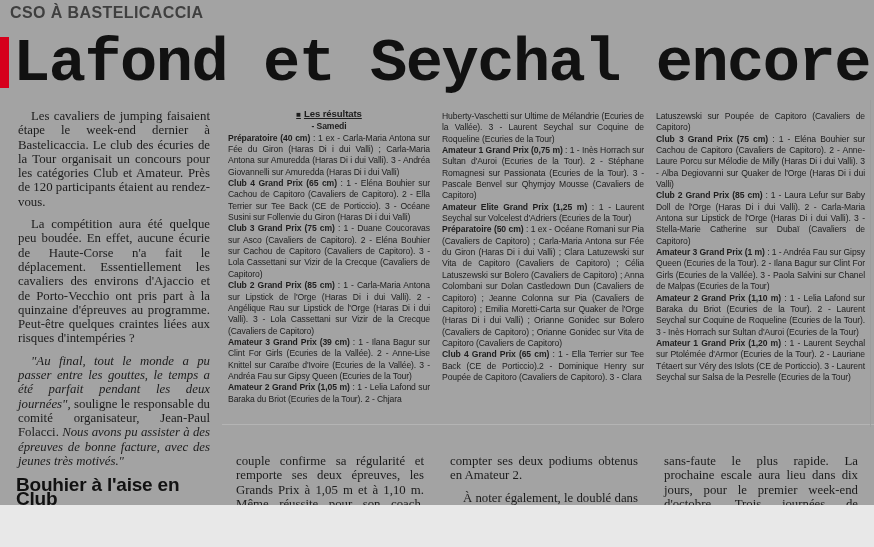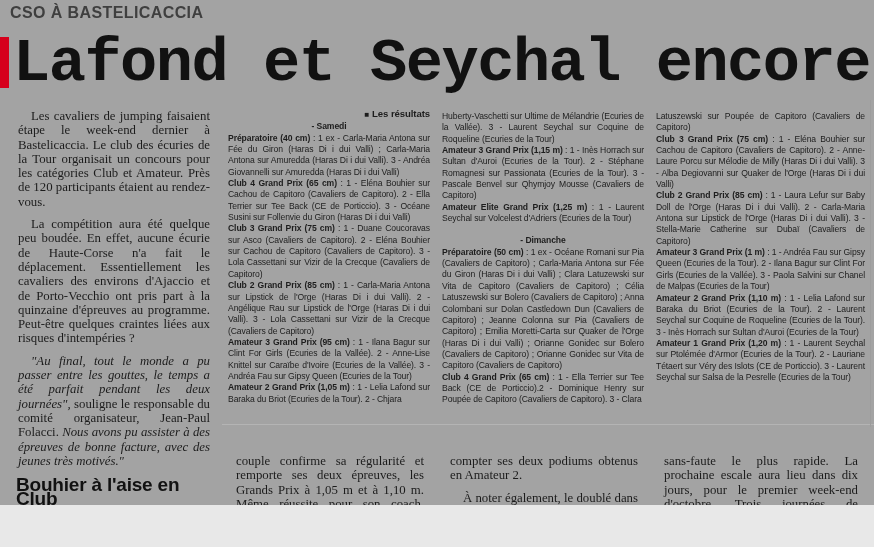--- a/index.html
+++ b/index.html
@@ -42,21 +42,21 @@
   }
   
   .res{
     position:absolute; font-family:"Liberation Sans", sans-serif;
     font-size:8.6px; line-height:11.35px; letter-spacing:-.1px;
     color:#1d1d1d; text-align:justify;
   }
   .res1{left:228px; top:108px; width:202px;}
   .res2{left:442px; top:111px; width:202px;}
   .res3{left:656px; top:111px; width:209px;}
-  .res-title{font-weight:bold; font-size:9.6px; margin-bottom:1px; text-align:right;}
+  .res-title{font-weight:bold; font-size:9.6px; margin-bottom:1px; text-align:center;text-decoration:underline;}
   .res-title .sq{font-size:8px; margin-right:3px;}
   .res .day{font-weight:bold; margin-top:0; text-align:center;}
   .res .day.gap{margin-top:11px;}
   .res p{margin:0;}
   .res strong{font-weight:bold;}
   
   .results-bottom-rule{position:absolute; left:222px; top:424px; width:652px; height:1px; background:#b4b4b4;}
   .right-rule{position:absolute; left:870px; top:100px; width:1px; height:327px; background:#9d9d9d;}
 </style>
 </head>
@@ -80,30 +80,29 @@
   </div>
 
   <div class="res res1">
     <div class="res-title"><span class="sq">■</span><span>Les résultats</span></div>
     <div>
         <div class="day">- Samedi</div>
         <p><strong>Préparatoire (40 cm)</strong> : 1 ex - Carla-Maria Antona sur Fée du Giron (Haras Di i dui Valli) ; Carla-Maria Antona sur Amuredda (Haras Di i dui Valli). 3 - Andréa Giovannelli sur Amuredda (Haras Di i dui Valli)</p>
         <p><strong>Club 4 Grand Prix (65 cm)</strong> : 1 - Eléna Bouhier sur Cachou de Capitoro (Cavaliers de Capitoro). 2 - Ella Terrier sur Tee Back (CE de Porticcio). 3 - Océane Susini sur Follenvie du Giron (Haras Di i dui Valli)</p>
         <p><strong>Club 3 Grand Prix (75 cm)</strong> : 1 - Duane Coucoravas sur Asco (Cavaliers de Capitoro). 2 - Eléna Bouhier sur Cachou de Capitoro (Cavaliers de Capitoro). 3 - Lola Cassettani sur Vizir de la Crecque (Cavaliers de Capitoro)</p>
         <p><strong>Club 2 Grand Prix (85 cm)</strong> : 1 - Carla-Maria Antona sur Lipstick de l'Orge (Haras Di i dui Valli). 2 - Angélique Rau sur Lipstick de l'Orge (Haras Di i dui Valli). 3 - Lola Cassettani sur Vizir de la Crecque (Cavaliers de Capitoro)</p>
-        <p><strong>Amateur 3 Grand Prix (95 cm)</strong> : 1 - Ilana Bagur sur Clint For Girls (Ecuries de la Vallée). 2 - Anne-Lise Knittel sur Caraïbe d'Ivoire (Ecuries de la Vallée). 3 - Andréa Fau sur Gipsy Queen (Ecuries de la Tour)</p>
+        <p><strong>Amateur 3 Grand Prix (39 cm)</strong> : 1 - Ilana Bagur sur Clint For Girls (Ecuries de la Vallée). 2 - Anne-Lise Knittel sur Caraïbe d'Ivoire (Ecuries de la Vallée). 3 - Andréa Fau sur Gipsy Queen (Ecuries de la Tour)</p>
         <p><strong>Amateur 2 Grand Prix (1,05 m)</strong> : 1 - Lelia Lafond sur Baraka du Briot (Ecuries de la Tour). 2 - Chjara</p>
       </div>
   </div>
   <div class="res res2">
     <div>
         <p>Huberty-Vaschetti sur Ultime de Mélandrie (Ecuries de la Vallée). 3 - Laurent Seychal sur Coquine de Roqueline (Ecuries de la Tour)</p>
-        <p><strong>Amateur 3 Grand Prix (1,15 m)</strong> : 1 - Inès Horrach sur Sultan d'Auroi (Ecuries de la Tour). 2 - Stéphane Romagnesi sur Passionata (Ecuries de la Tour). 3 - Pascale Benvel sur Qhymjoy Mousse (Cavaliers de Capitoro)</p>
+        <p><strong>Amateur 1 Grand Prix (0,75 m)</strong> : 1 - Inès Horrach sur Sultan d'Auroi (Ecuries de la Tour). 2 - Stéphane Romagnesi sur Passionata (Ecuries de la Tour). 3 - Pascale Benvel sur Qhymjoy Mousse (Cavaliers de Capitoro)</p>
         <p><strong>Amateur Elite Grand Prix (1,25 m)</strong> : 1 - Laurent Seychal sur Volcelest d'Adriers (Ecuries de la Tour)</p>
-        <div class="day gap">- Dimanche</div>
         <p><strong>Préparatoire (50 cm)</strong> : 1 ex - Océane Romani sur Pia (Cavaliers de Capitoro) ; Carla-Maria Antona sur Fée du Giron (Haras Di i dui Valli) ; Clara Latuzewski sur Vita de Capitoro (Cavaliers de Capitoro) ; Célia Latuszewski sur Bolero (Cavaliers de Capitoro) ; Anna Colombani sur Dolan Castledown Dun (Cavaliers de Capitoro) ; Jeanne Colonna sur Pia (Cavaliers de Capitoro) ; Emilia Moretti-Carta sur Quaker de l'Orge (Haras Di i dui Valli) ; Orianne Gonidec sur Bolero (Cavaliers de Capitoro) ; Orianne Gonidec sur Vita de Capitoro (Cavaliers de Capitoro)</p>
         <p><strong>Club 4 Grand Prix (65 cm)</strong> : 1 - Ella Terrier sur Tee Back (CE de Porticcio).2 - Dominique Henry sur Poupée de Capitoro (Cavaliers de Capitoro). 3 - Clara</p>
       </div>
   </div>
   <div class="res res3">
     <div>
         <p>Latuszewski sur Poupée de Capitoro (Cavaliers de Capitoro)</p>
         <p><strong>Club 3 Grand Prix (75 cm)</strong> : 1 - Eléna Bouhier sur Cachou de Capitoro (Cavaliers de Capitoro). 2 - Anne-Laure Porcu sur Mélodie de Milly (Haras Di i dui Valli). 3 - Alba Degiovanni sur Quaker de l'Orge (Haras Di i dui Valli)</p>
         <p><strong>Club 2 Grand Prix (85 cm)</strong> : 1 - Laura Lefur sur Baby Doll de l'Orge (Haras Di i dui Valli). 2 - Carla-Maria Antona sur Lipstick de l'Orge (Haras Di i dui Valli). 3 - Stella-Marie Catherine sur Dubaï (Cavaliers de Capitoro)</p>
         <p><strong>Amateur 3 Grand Prix (1 m)</strong> : 1 - Andréa Fau sur Gipsy Queen (Ecuries de la Tour). 2 - Ilana Bagur sur Clint For Girls (Ecuries de la Vallée). 3 - Paola Salvini sur Chanel de Malpas (Ecuries de la Tour)</p>

